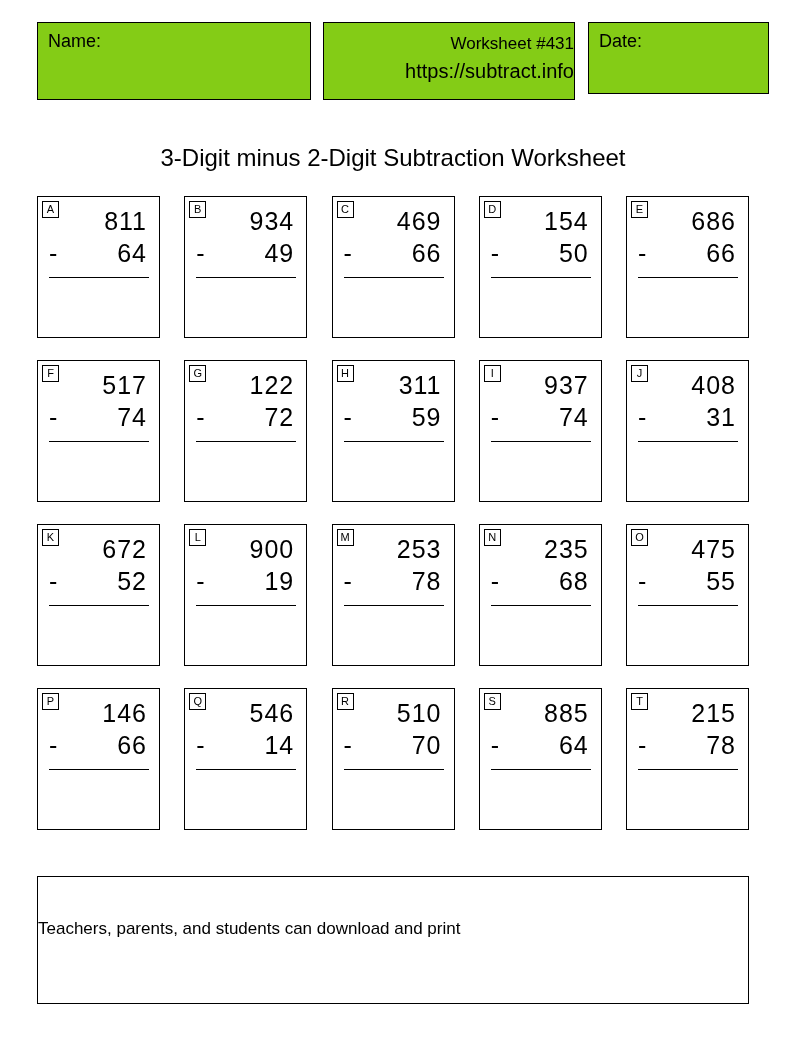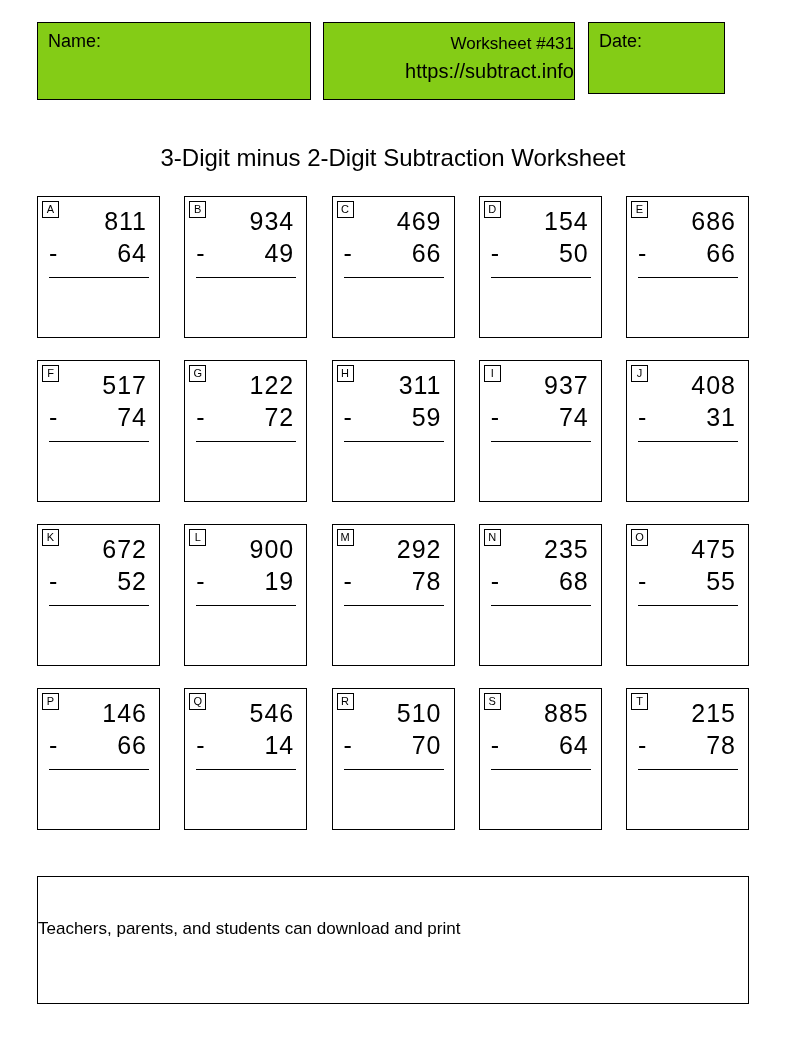--- a/index.html
+++ b/index.html
@@ -61,21 +61,21 @@
     margin-top: 11px;
     font-size: 17px;
   }
   .center-box .line2 {
     margin-top: 6px;
     font-size: 20px;
   }
   .date-box {
     left: 551px;
     top: 0px;
-    width: 137px;
+    width: 181px;
     height: 72px;
   }
   .date-label {
     position: absolute;
     left: 10px;
     top: 8px;
     font-size: 18px;
   }
 
   
@@ -340,21 +340,21 @@
           <div class="sub-line">
             <span class="op">-</span>
             <span class="subtrahend">19</span>
           </div>
         </div>
         <div class="rule"></div>
       </div>
       <div class="problem">
         <div class="tag">M</div>
         <div class="nums">
-          <div class="minuend">292</div>
+          <div class="minuend">253</div>
           <div class="sub-line">
             <span class="op">-</span>
             <span class="subtrahend">78</span>
           </div>
         </div>
         <div class="rule"></div>
       </div>
       <div class="problem">
         <div class="tag">N</div>
         <div class="nums">

